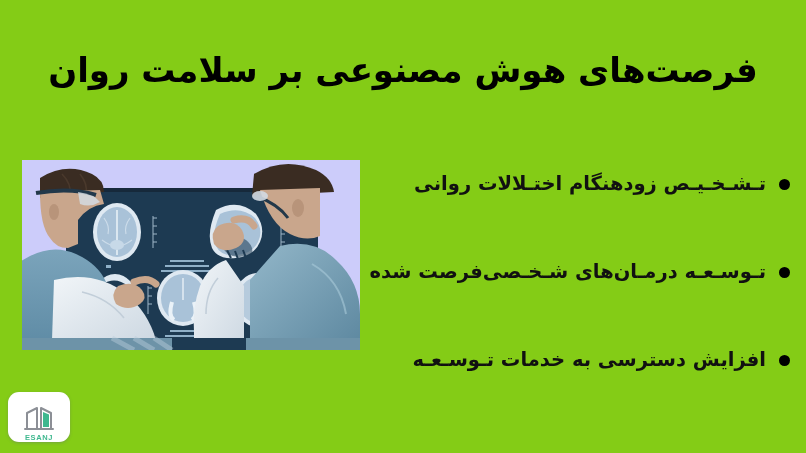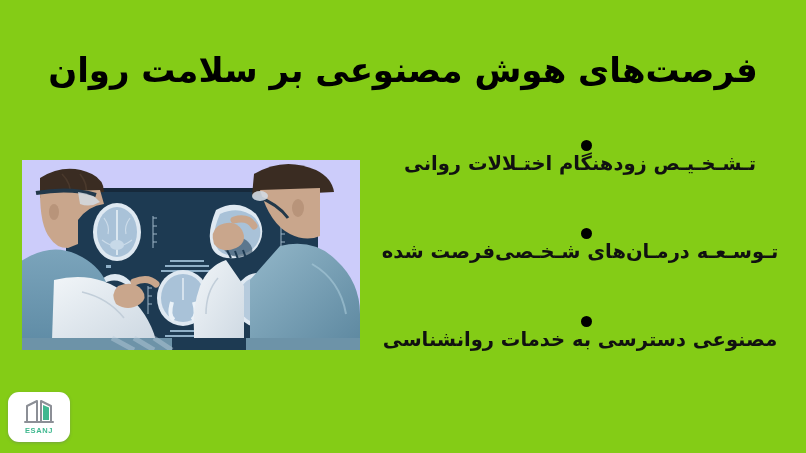--- a/index.html
+++ b/index.html
@@ -55,21 +55,21 @@
   
   #bullets {
     position: absolute;
     right: 16px;
     top: 140px;
     width: 420px;
     direction: rtl;
   }
   .bullet-row {
     display: flex;
-    flex-direction: column;
+    flex-direction: row;
     align-items: center;
     justify-content: flex-start;
     height: 88px;
   }
   .bullet-dot {
     width: 11px;
     height: 11px;
     border-radius: 50%;
     background: #000000;
     flex: 0 0 auto;
@@ -90,21 +90,21 @@
     left: 8px;
     top: 392px;
     width: 62px;
     height: 50px;
     background: #ffffff;
     border-radius: 11px;
     box-shadow: 0 1px 3px rgba(90, 90, 140, 0.35);
     display: flex;
     flex-direction: column;
     align-items: center;
-    justify-content: center;
+    justify-content: flex-end;
   }
   #logo svg { display: block; }
   #logo-word {
     font-size: 7.5px;
     font-weight: bold;
     letter-spacing: 0.6px;
     color: #3fb88f;
     font-family: "Liberation Sans", sans-serif;
     margin-top: 1px;
     direction: ltr;
@@ -259,21 +259,21 @@
       <span class="bullet-text">تـشـخـیـص زودهنگام اختـلالات روانی</span>
     </div>
 
     <div class="bullet-row">
       <span class="bullet-dot"></span>
       <span class="bullet-text">تـوسـعـه درمـان‌های شـخـصی‌فرصت شده</span>
     </div>
 
     <div class="bullet-row">
       <span class="bullet-dot"></span>
-      <span class="bullet-text">مصنوعی دسترسی به خدمات روانشناسی</span>
+      <span class="bullet-text">افزایش دسترسی به خدمات تـوسـعـه</span>
     </div>
 
   </div>
 
   <div id="logo">
     <svg width="30" height="26" viewBox="0 0 30 26" aria-hidden="true">
       <path d="M3 7 L13 2 L13 23 L3 23 Z" fill="none" stroke="#8c8f96" stroke-width="2" stroke-linejoin="round"></path>
       <path d="M27 7 L17 2 L17 23 L27 23 Z" fill="none" stroke="#8c8f96" stroke-width="2" stroke-linejoin="round"></path>
       <path d="M19 6 L25 8.5 L25 21 L19 21 Z" fill="#3fb88f"></path>
       <path d="M1 23 L29 23" stroke="#8c8f96" stroke-width="2" stroke-linecap="round"></path>

